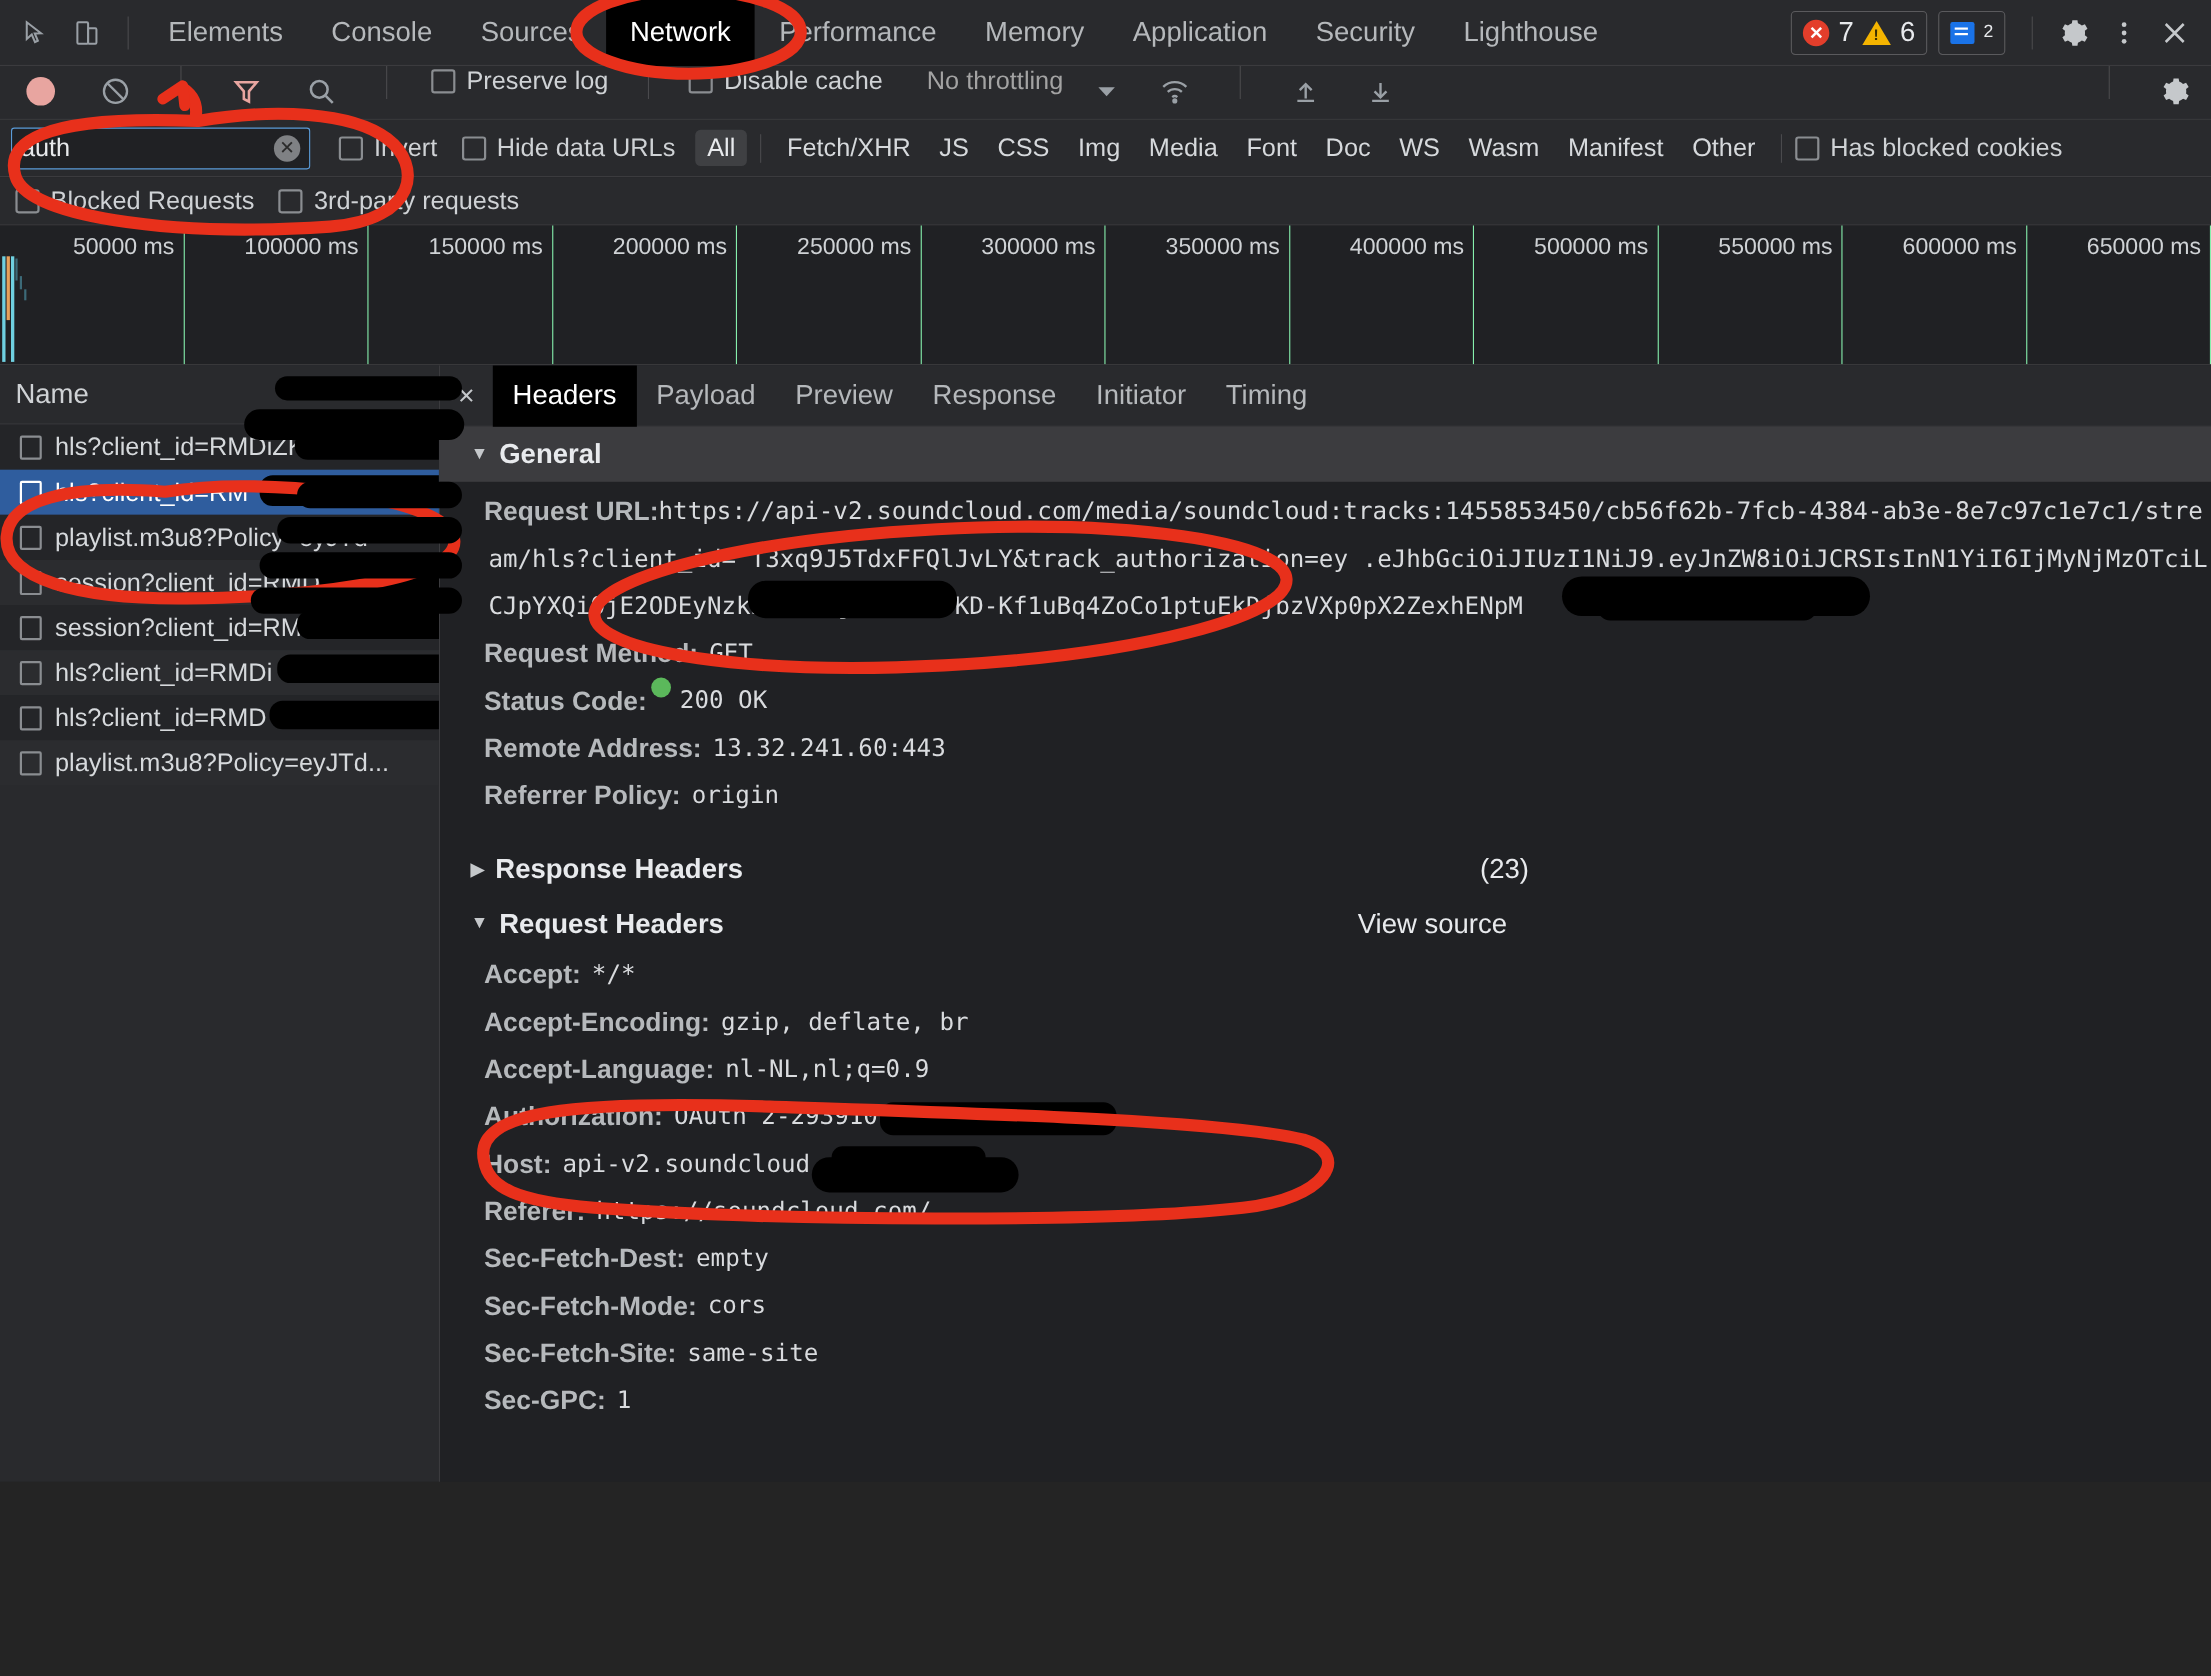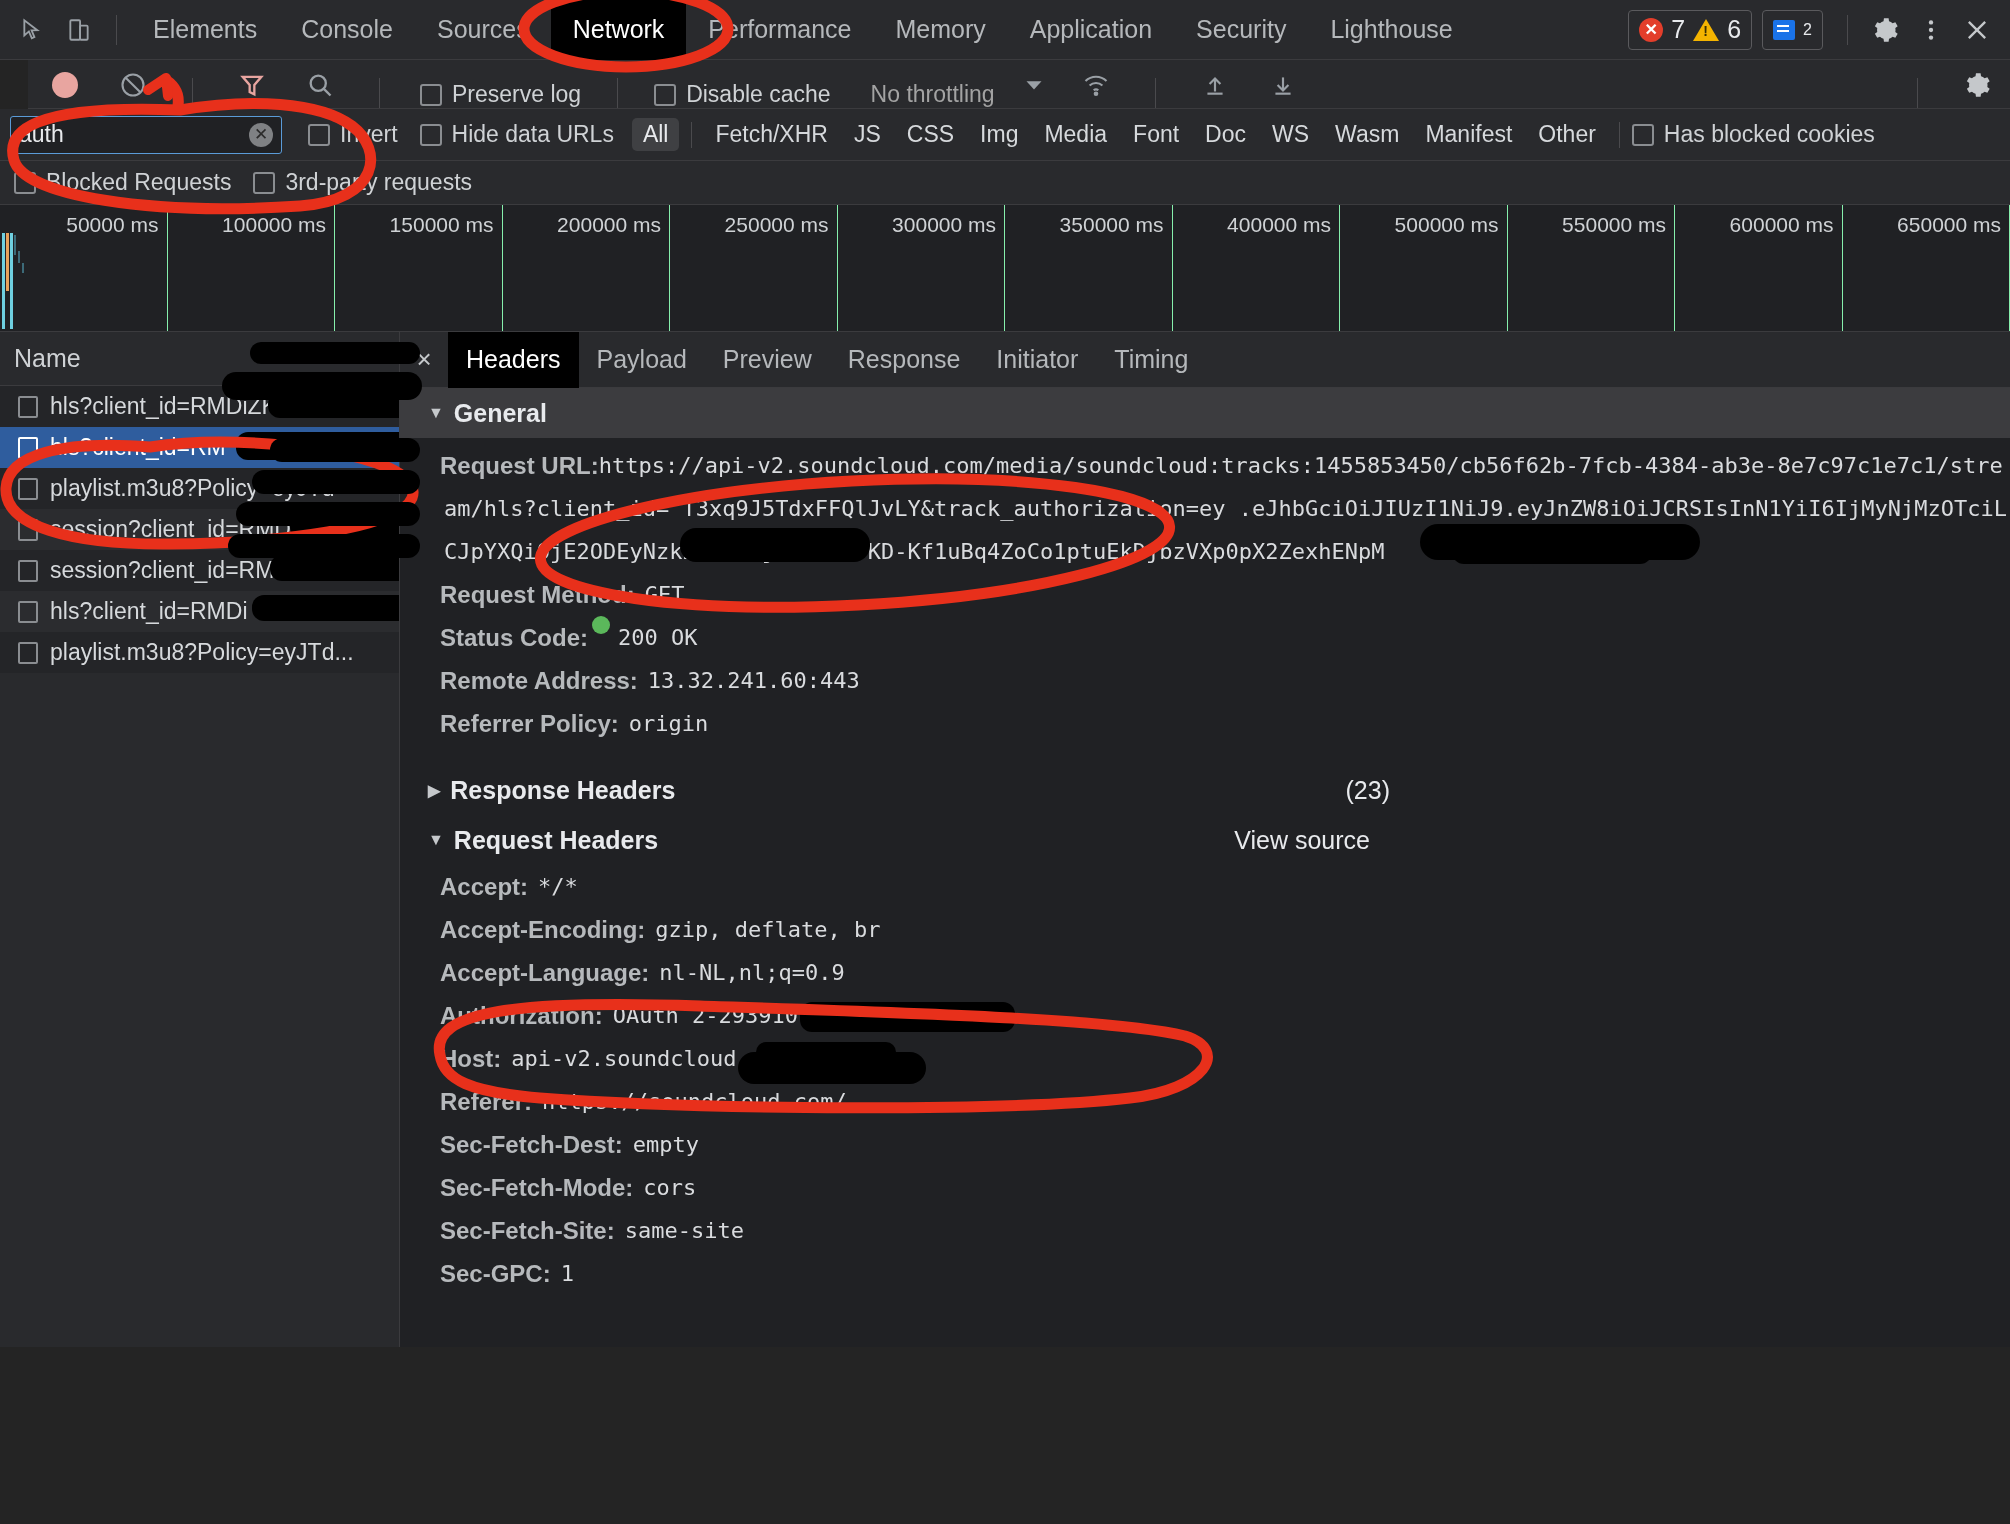--- a/index.html
+++ b/index.html
@@ -64,25 +64,24 @@
     position: relative;
   }
   .msg-ico::after {
     content: ""; position: absolute; left: 4px; top: 5px;
     width: 12px; height: 2px; background: #fff;
     box-shadow: 0 5px 0 #fff;
   }
 
   
   .ctrlrow {
-    display: flex; align-items: flex-end;
+    display: flex; align-items: flex-start;
     height: 49px; background: #292a2d;
     padding-left: 14px; gap: 22px;
     border-bottom: 1px solid #3b3b3e;
-    margin-left: 28px;
   }
   .rec-dot { width: 26px; height: 26px; border-radius: 50%; background: #e8a5a0; }
   .cb {
     width: 22px; height: 22px;
     border: 2px solid #8a8d91; border-radius: 3px;
     display: inline-block; flex: 0 0 auto;
   }
   .cbl { display: flex; align-items: center; gap: 10px; font-size: 23px; color: #cfd2d5; white-space: nowrap; }
   .throttle { font-size: 23px; color: #a3a3a3; white-space: nowrap; }
 
@@ -484,20 +483,25 @@
         <span>session?client_id=RMDiZ</span>
         <span class="redact" style="left:270px; top:5px; width:140px; height:26px;"></span>
       </div>
 
       <div class="reqrow">
         <span class="cb2"></span>
         <span>hls?client_id=RMDi</span>
         <span class="redact" style="left:252px; top:4px; width:160px; height:26px;"></span>
       </div>
 
+      <div class="reqrow">
+        <span class="cb2"></span>
+        <span>hls?client_id=RMD</span>
+        <span class="redact" style="left:245px; top:5px; width:165px; height:26px;"></span>
+      </div>
 
       <div class="reqrow">
         <span class="cb2"></span>
         <span>playlist.m3u8?Policy=eyJTd...</span>
       </div>
     </div>
 
     <div class="detail">
       <div class="dtabs">
         <div class="dclose">×</div>

